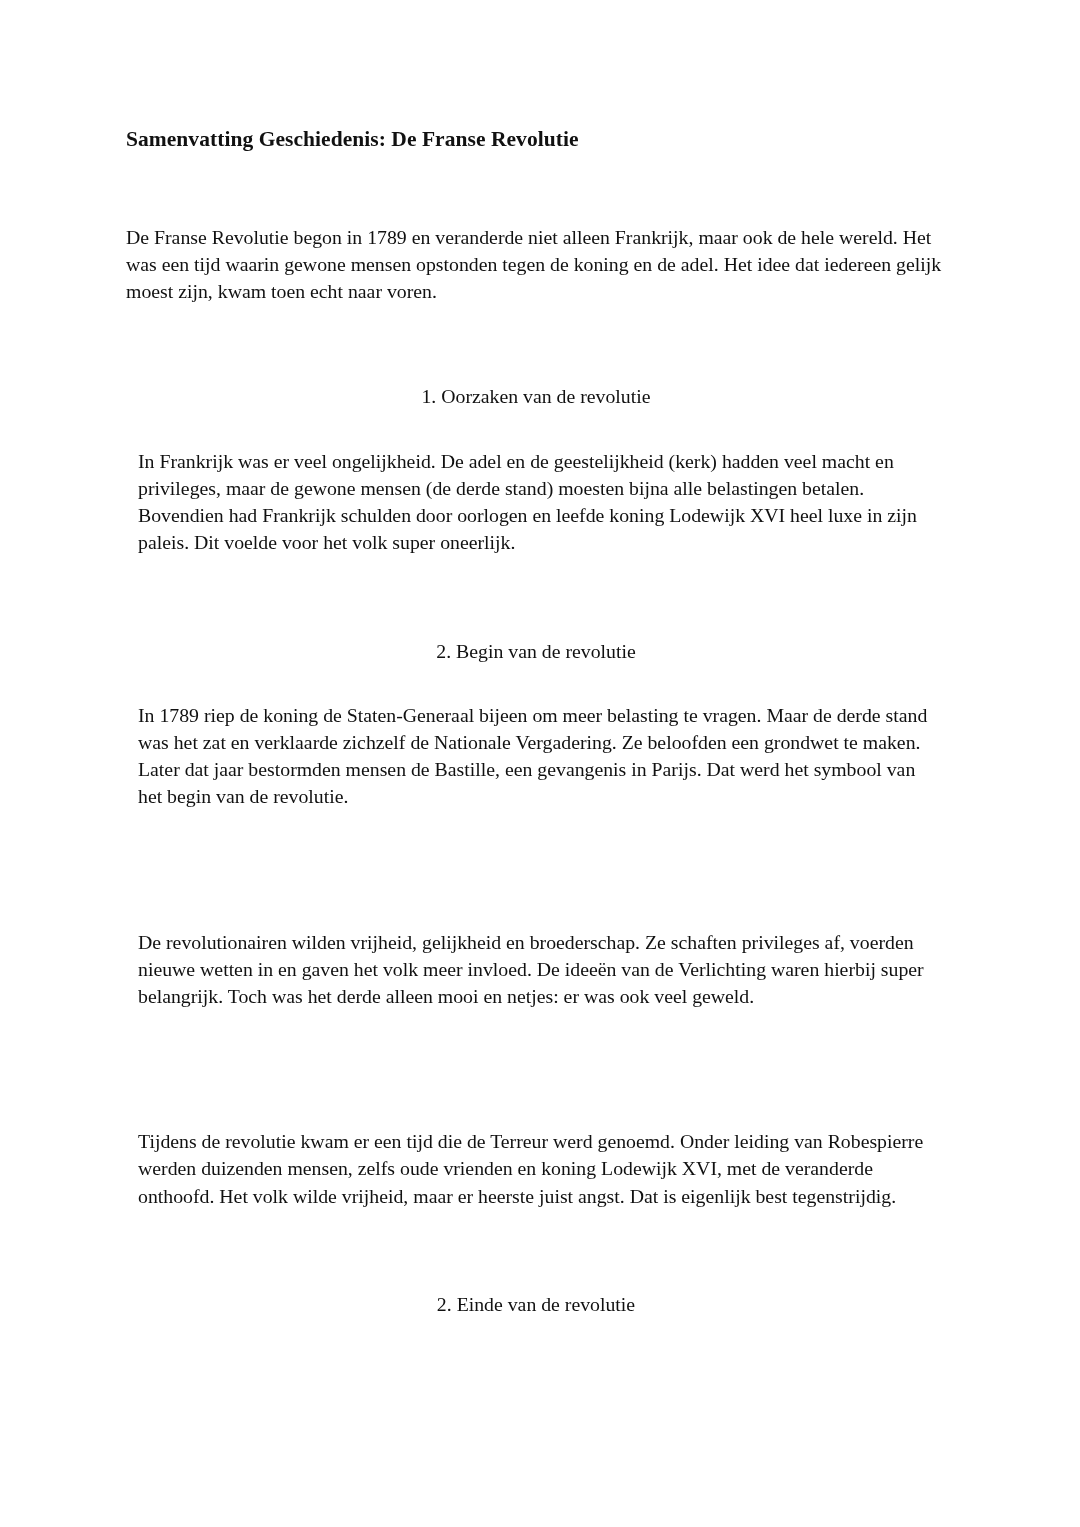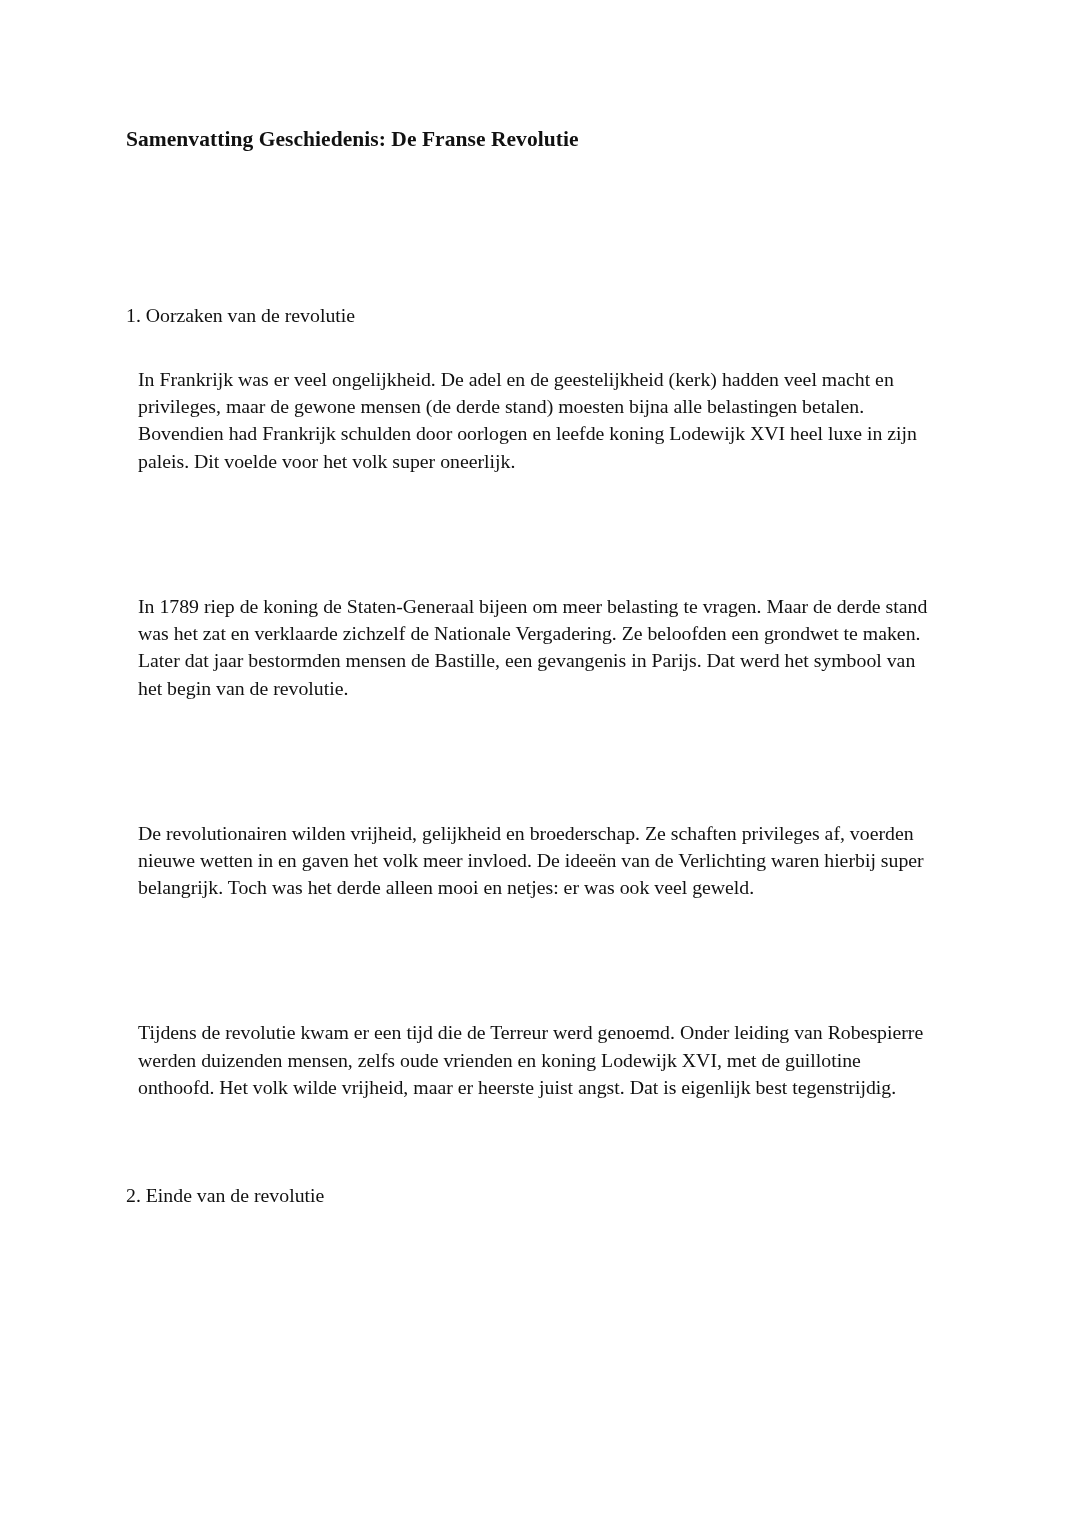--- a/index.html
+++ b/index.html
@@ -38,20 +38,21 @@
     line-height: 27.2px;
     max-width: 820px;
     text-align: left;
   }
   .section-heading {
     margin: 0;
     padding: 0;
     font-size: 19.8px;
     font-weight: normal;
     line-height: 27.2px;
+    text-align: center;
   }
   .section-body {
     margin: 12px;
     padding: 0;
     font-size: 19.8px;
     line-height: 27.2px;
     max-width: 820px;
   }
   
   .gap-title-intro { height: 71px; }
@@ -62,48 +63,50 @@
 </style>
 </head>
 <body>
 
 <div class="page">
 
   <h1 class="doc-title">Samenvatting Geschiedenis: De Franse Revolutie</h1>
 
   <div class="gap-title-intro"></div>
 
+  <p class="intro">De Franse Revolutie begon in 1789 en veranderde niet alleen Frankrijk, maar ook de hele wereld. Het was een tijd waarin gewone mensen opstonden tegen de koning en de adel. Het idee dat iedereen gelijk moest zijn, kwam toen echt naar voren.</p>
 
   <div class="gap-intro-section"></div>
 
   <div class="content">
     <p class="section-heading">1. Oorzaken van de revolutie</p>
     <div class="gap-heading-body"></div>
     <p class="section-body">In Frankrijk was er veel ongelijkheid. De adel en de geestelijkheid (kerk) hadden veel macht en privileges, maar de gewone mensen (de derde stand) moesten bijna alle belastingen betalen. Bovendien had Frankrijk schulden door oorlogen en leefde koning Lodewijk XVI heel luxe in zijn paleis. Dit voelde voor het volk super oneerlijk.</p>
   </div>
 
   <div class="gap-section-section"></div>
 
   <div class="content">
+    <p class="section-heading">2. Begin van de revolutie</p>
     <div class="gap-heading-body"></div>
     <p class="section-body">In 1789 riep de koning de Staten-Generaal bijeen om meer belasting te vragen. Maar de derde stand was het zat en verklaarde zichzelf de Nationale Vergadering. Ze beloofden een grondwet te maken. Later dat jaar bestormden mensen de Bastille, een gevangenis in Parijs. Dat werd het symbool van het begin van de revolutie.</p>
   </div>
 
   <div class="gap-section-section"></div>
 
   <div class="content">
     <div class="gap-heading-body"></div>
     <p class="section-body">De revolutionairen wilden vrijheid, gelijkheid en broederschap. Ze schaften privileges af, voerden nieuwe wetten in en gaven het volk meer invloed. De ideeën van de Verlichting waren hierbij super belangrijk. Toch was het derde alleen mooi en netjes: er was ook veel geweld.</p>
   </div>
 
   <div class="gap-section-section"></div>
 
   <div class="content">
     <div class="gap-heading-body"></div>
-    <p class="section-body">Tijdens de revolutie kwam er een tijd die de Terreur werd genoemd. Onder leiding van Robespierre werden duizenden mensen, zelfs oude vrienden en koning Lodewijk XVI, met de guillotine onthoofd. Het volk wilde vrijheid, maar er heerste juist angst. Dat is eigenlijk best tegenstrijdig.</p>
+    <p class="section-body">Tijdens de revolutie kwam er een tijd die de Terreur werd genoemd. Onder leiding van Robespierre werden duizenden mensen, zelfs oude vrienden en koning Lodewijk XVI, met de veranderde onthoofd. Het volk wilde vrijheid, maar er heerste juist angst. Dat is eigenlijk best tegenstrijdig.</p>
   </div>
 
   <div class="gap-section-section"></div>
 
   <div class="content">
     <p class="section-heading">2. Einde van de revolutie</p>
   </div>
 
 </div>
 

